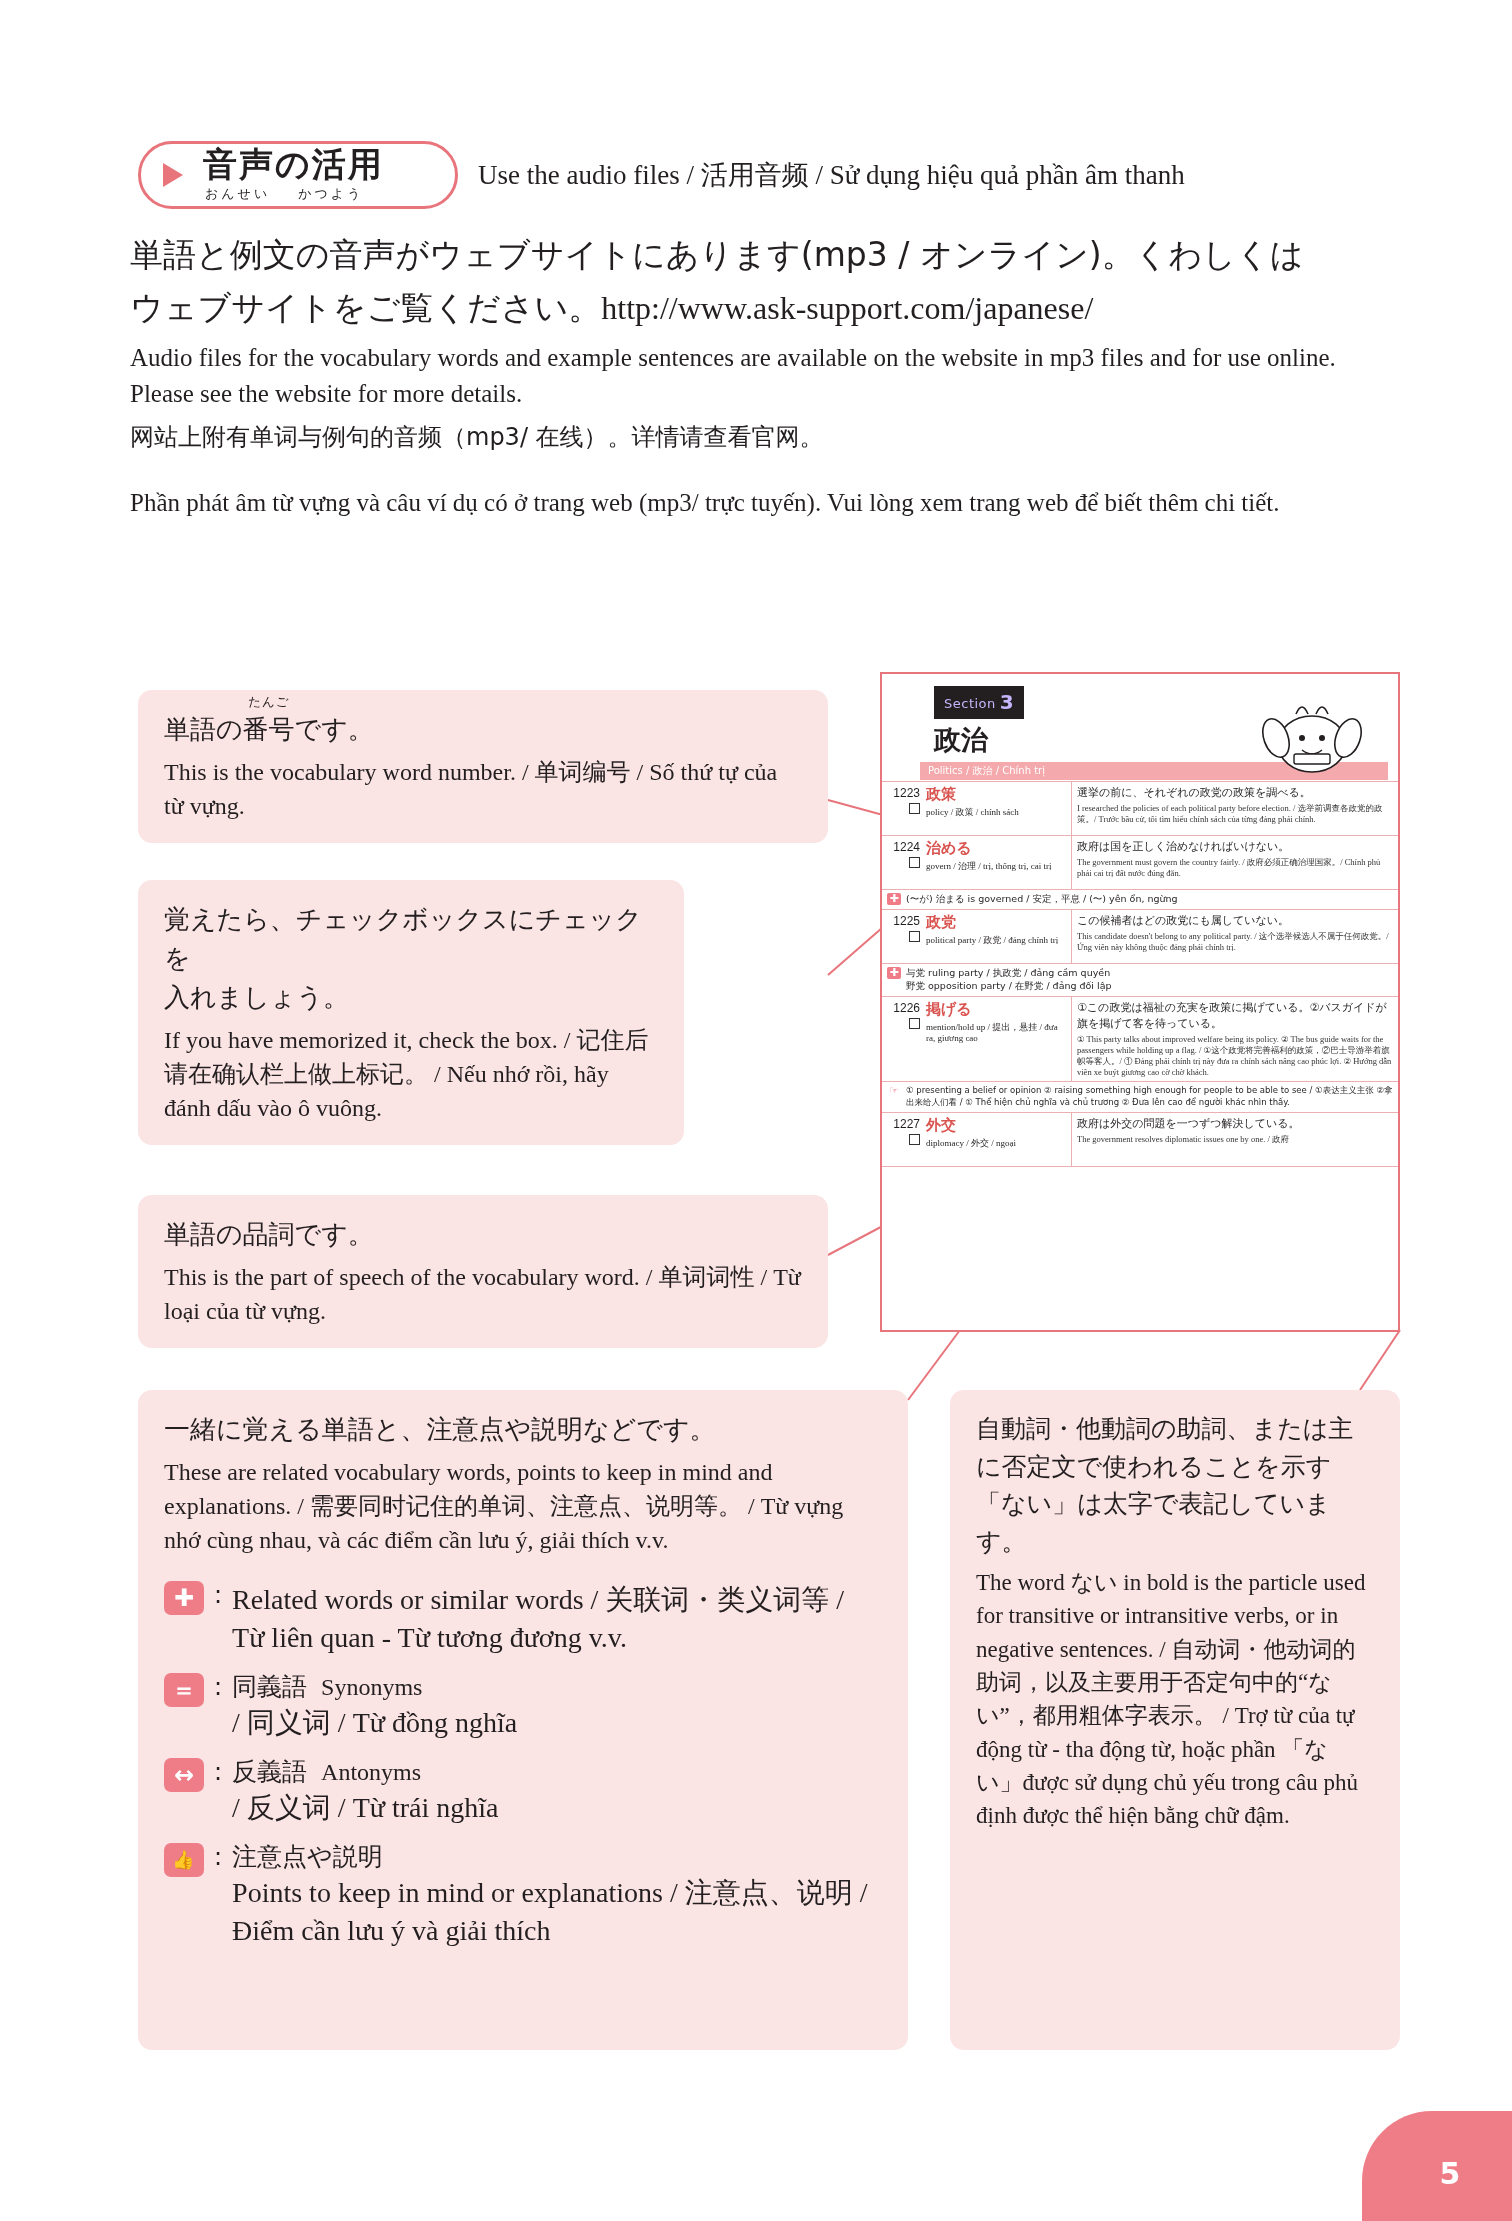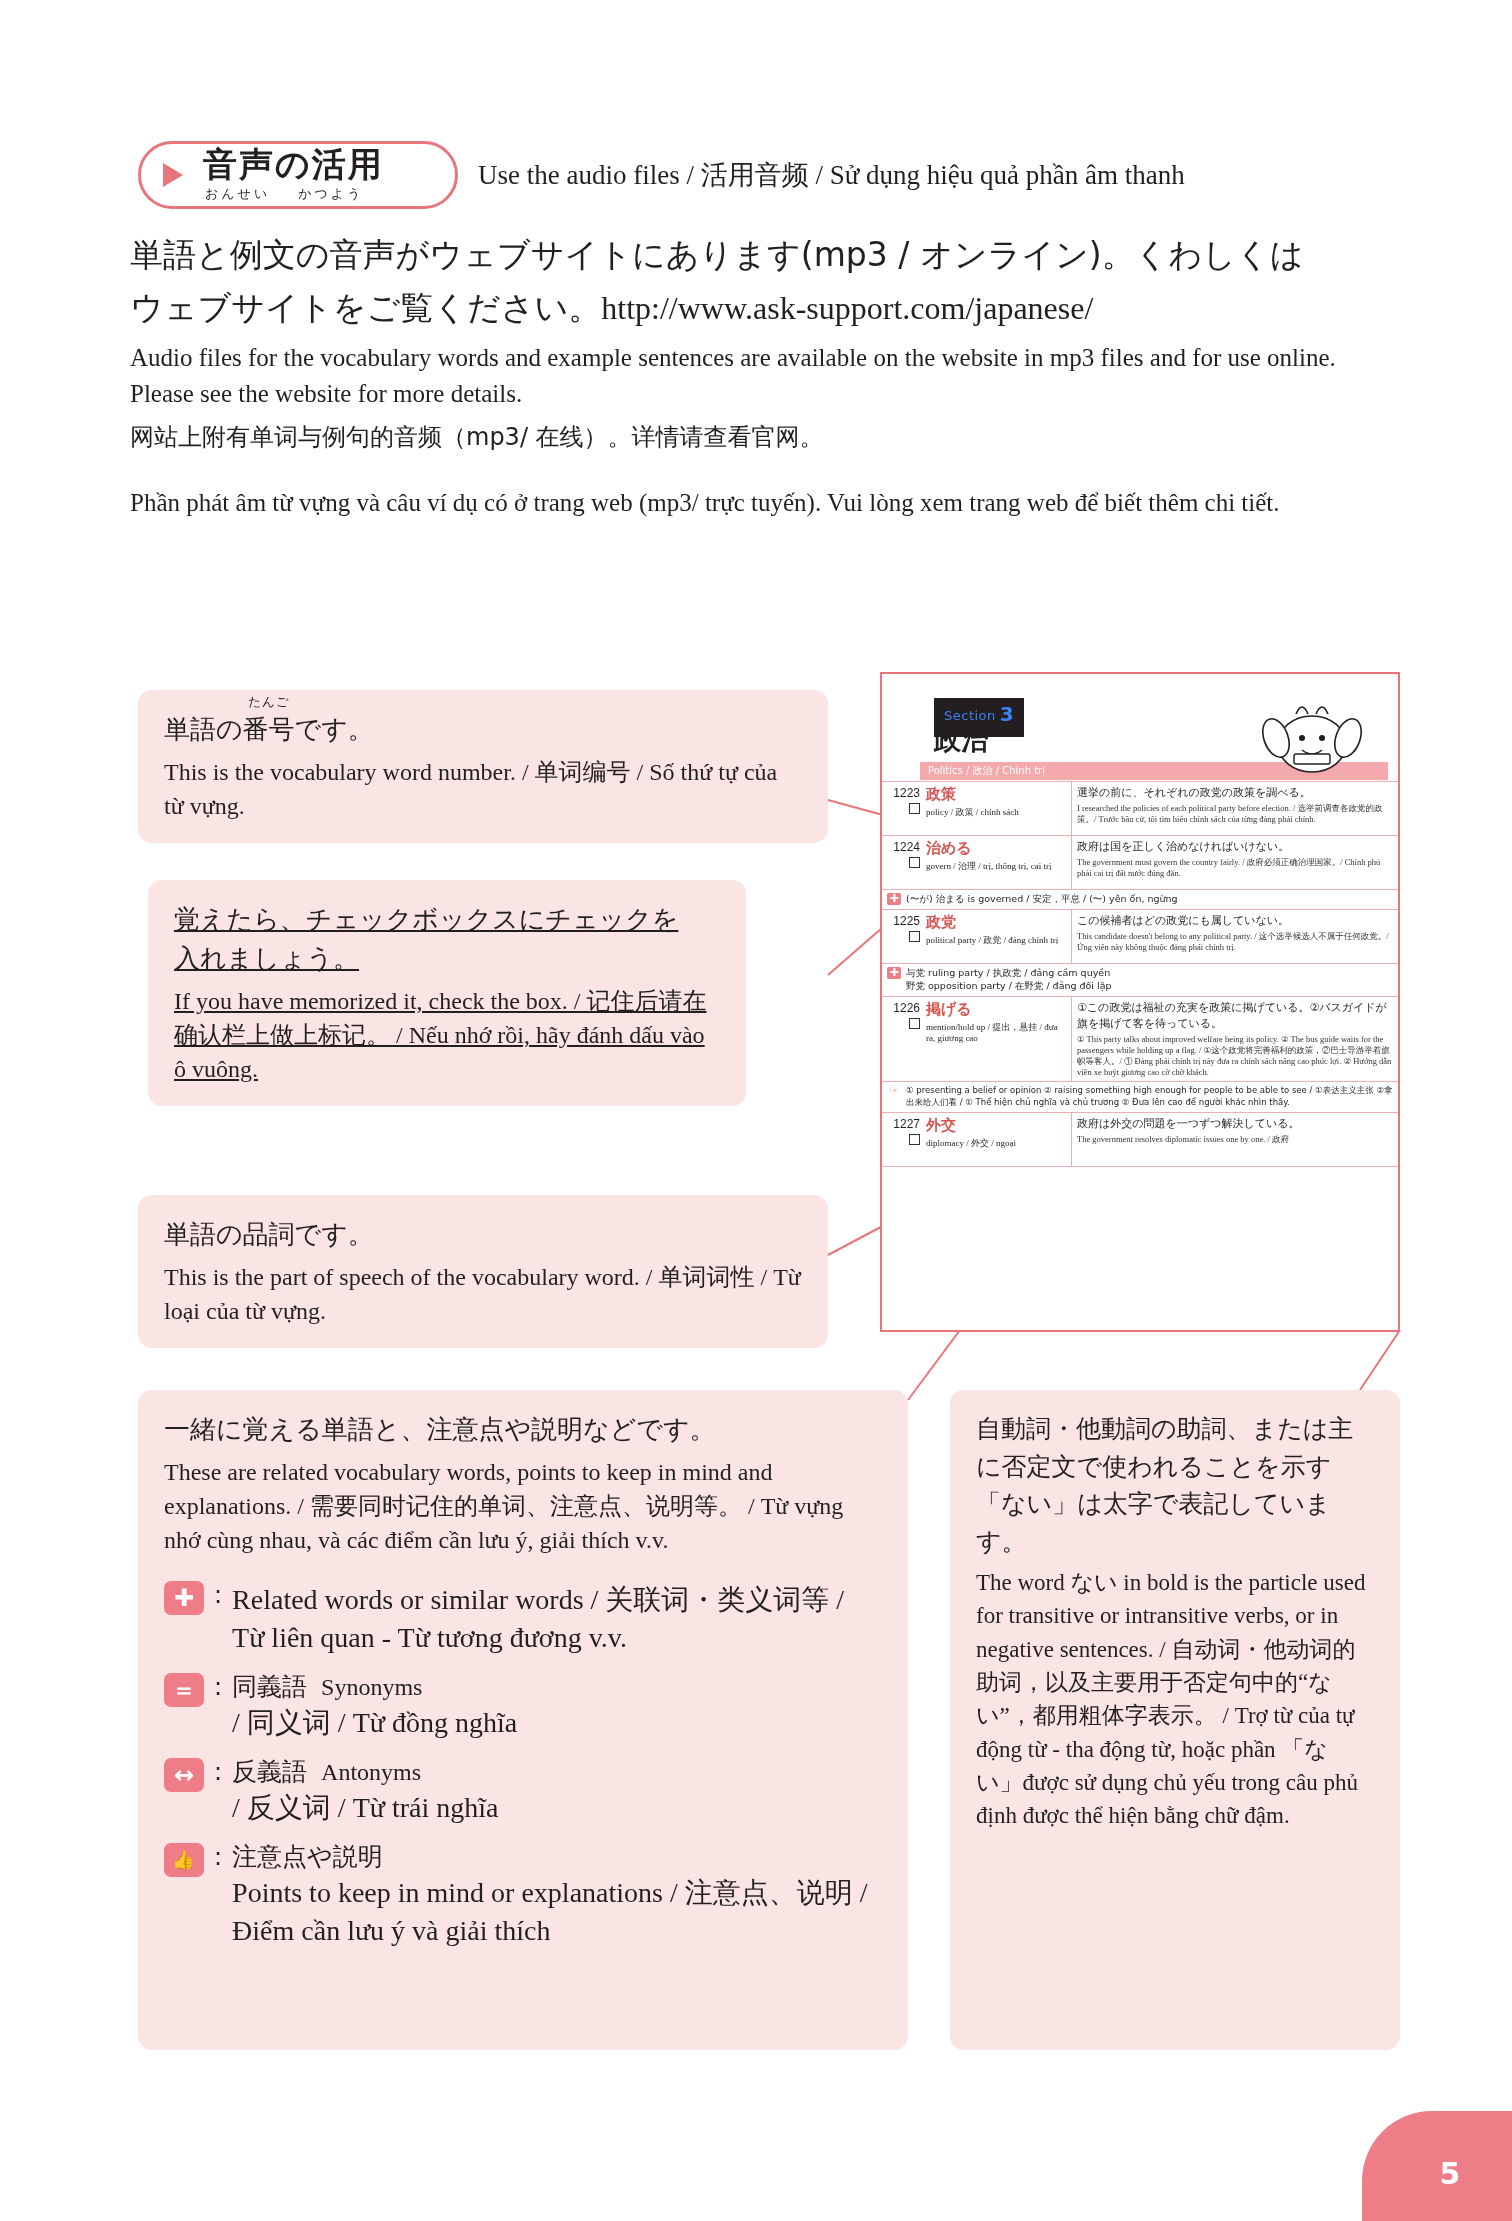--- a/index.html
+++ b/index.html
@@ -58,21 +58,21 @@
   
   .callout {
     position:absolute; background:#fbe4e4; border-radius:14px; padding:20px 26px;
   }
   .callout .jhead {
     font-family:"DejaVu Sans", sans-serif; font-size:26px; line-height:1.5; color:#231f20;
   }
   .callout .body { font-size:24px; line-height:1.42; margin-top:6px; }
 
   #c1 { left:138px; top:690px; width:690px; }
-  #c2 { left:148px; top:880px; width:598px;text-decoration:underline; }
+  #c2 { left:138px; top:880px; width:546px; }
   #c3 { left:138px; top:1195px; width:690px; }
   #c4 { left:138px; top:1390px; width:770px; height:660px; }
   #c5 { left:950px; top:1390px; width:450px; height:660px; }
 
   #c5 .jhead { font-size:25px; }
   #c5 .body { font-size:23px; line-height:1.45; }
 
   
   .symlist { margin-top:22px; }
   .symrow { display:flex; align-items:flex-start; gap:10px; margin-bottom:14px; }
@@ -89,22 +89,22 @@
   .symtxt .t2 { font-size:28px; line-height:1.35; margin-top:2px; }
   .colon { font-family:"DejaVu Sans", sans-serif; font-size:24px; margin-top:2px; }
 
   
   .sample {
     position:absolute; left:880px; top:672px; width:520px; height:660px;
     border:2px solid #e8747c; background:#fff; overflow:hidden;
   }
   .s-top { position:relative; height:108px; border-bottom:1px solid #eab0b2; }
   .s-sectionbadge {
-    position:absolute; left:52px; top:24px; background:#231f20; color:#3b82f6;
-    font-family:"DejaVu Sans", sans-serif; font-size:13px; padding:4px 10px 11px 10px; letter-spacing:.5px;
+    position:absolute; left:52px; top:12px; background:#231f20; color:#c4b5fd;
+    font-family:"DejaVu Sans", sans-serif; font-size:13px; padding:4px 10px 5px 10px; letter-spacing:.5px;
   }
   .s-sectionbadge b { font-size:20px; margin-left:4px; vertical-align:-1px;}
   .s-title { position:absolute; left:52px; top:48px; font-family:"DejaVu Sans", sans-serif;
              font-weight:bold; font-size:27px; color:#231f20; }
   .s-catbar { position:absolute; left:38px; right:10px; top:88px; height:18px; background:#f4a9ad;
               color:#fff; font-family:"DejaVu Sans", sans-serif; font-size:10px; padding:2px 8px; }
   .s-mascot { position:absolute; right:26px; top:18px; width:120px; height:84px; }
 
   .s-rows { position:relative; }
   .s-row { display:flex; border-bottom:1px solid #eab0b2; min-height:54px; }

